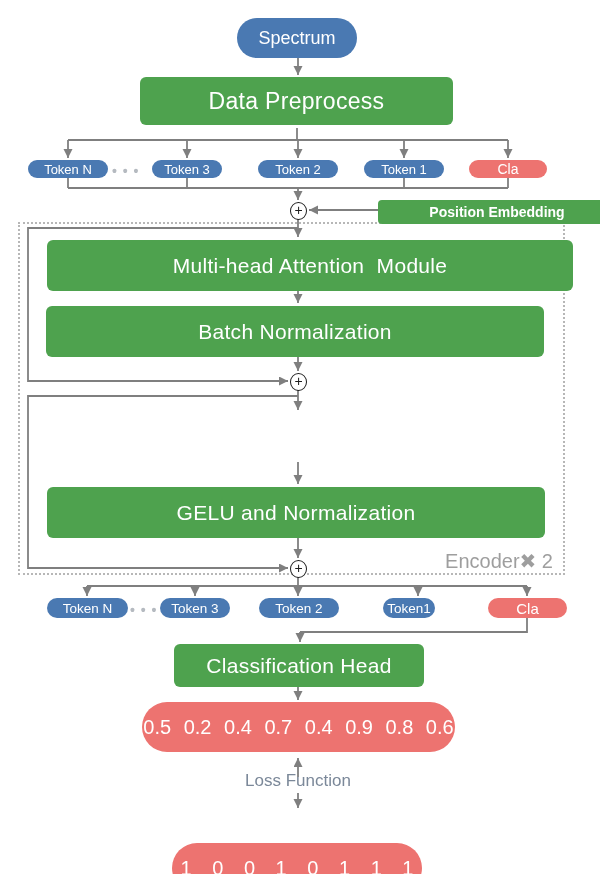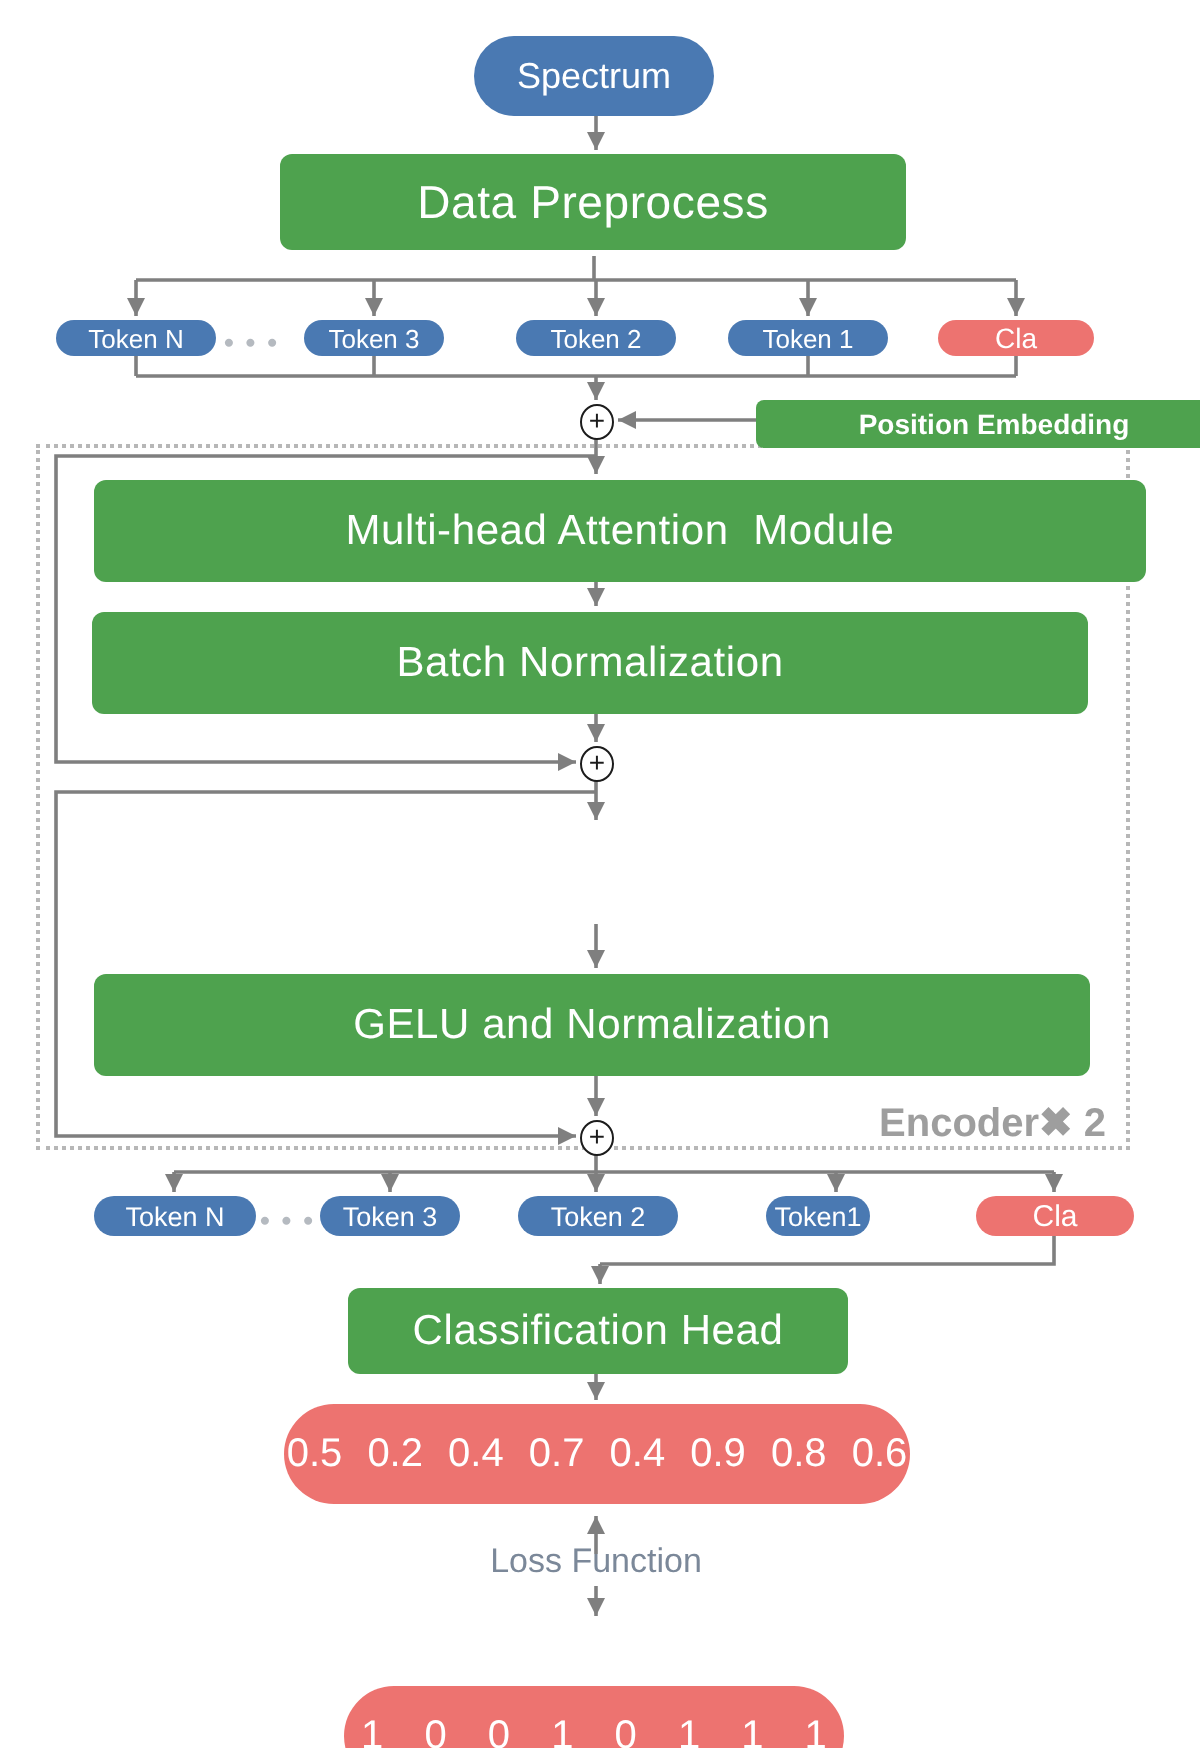--- a/index.html
+++ b/index.html
@@ -38,21 +38,21 @@
   .posembed{left:378px;top:200px;width:238px;height:24px;border-radius:4px;font-size:14px;font-weight:bold;}
 
   
   .encoder{position:absolute;left:18px;top:222px;width:547px;height:353px;
         border:2px dotted var(--dotted);box-sizing:border-box;z-index:1;}
   .mha{left:47px;top:240px;width:526px;height:51px;}
   .bn{left:46px;top:306px;width:498px;height:51px;}
   .mlp{left:47px;top:413px;width:498px;height:49px;}
   .gelu{left:47px;top:487px;width:498px;height:51px;}
   .enclabel{position:absolute;left:373px;top:549px;width:180px;text-align:right;
-        color:var(--encoder_label);font-size:20px;z-index:2;white-space:pre;font-weight:bold;}
+        color:var(--encoder_label);font-size:20px;z-index:2;white-space:pre;}
 
   .clshead{left:174px;top:644px;width:250px;height:43px;}
 
   .probs{left:142px;top:702px;width:313px;height:50px;border-radius:25px;font-size:20px;word-spacing:7px;}
   .loss{position:absolute;left:198px;top:771px;width:200px;text-align:center;
         color:var(--loss_label);font-size:17px;z-index:2;}
   .target{left:172px;top:812px;width:250px;height:50px;border-radius:25px;font-size:20px;word-spacing:15px;margin-top:31px;}
 </style>
 </head>
 <body>

